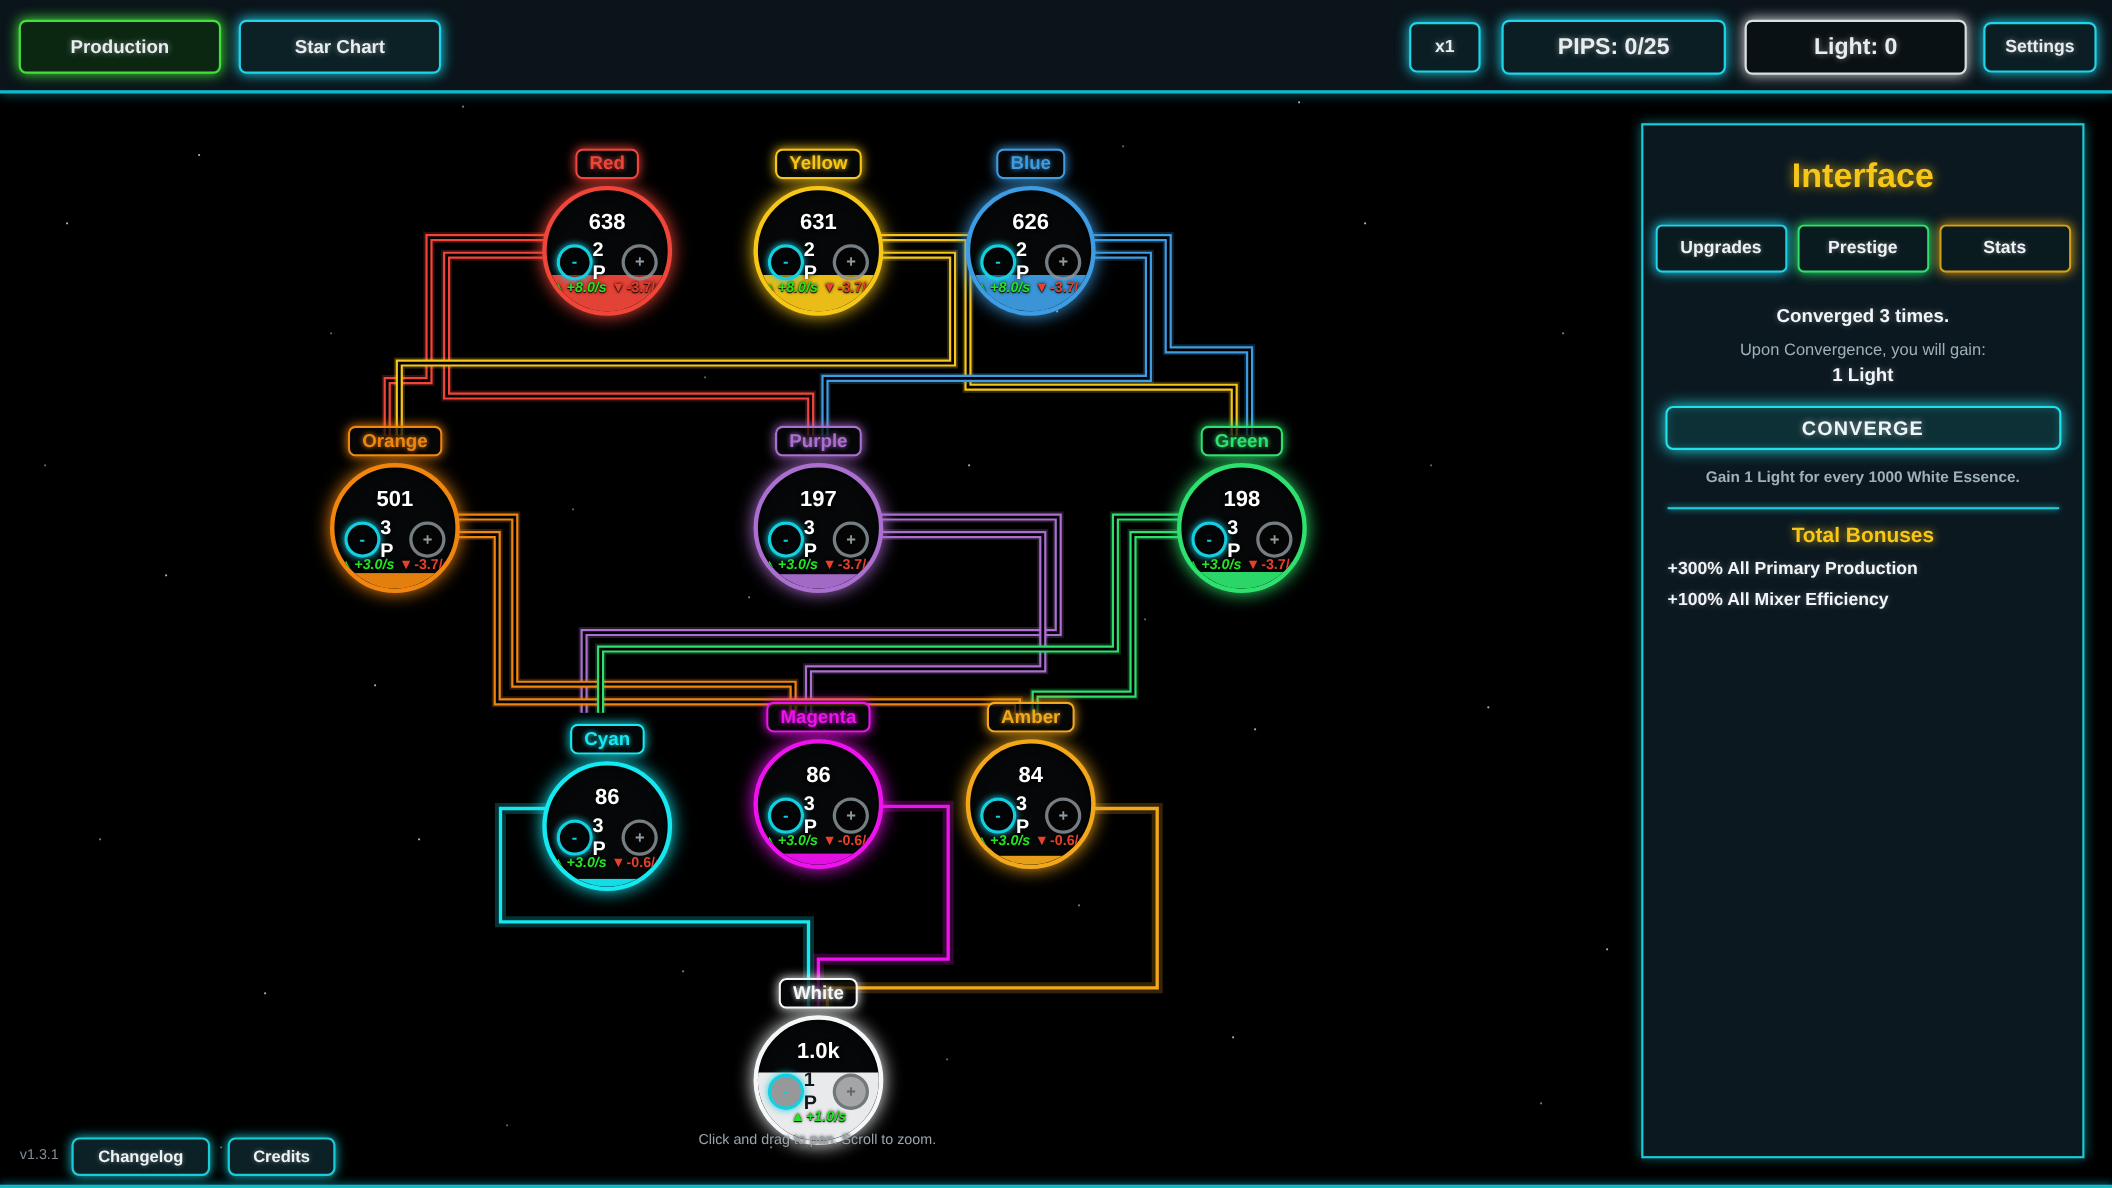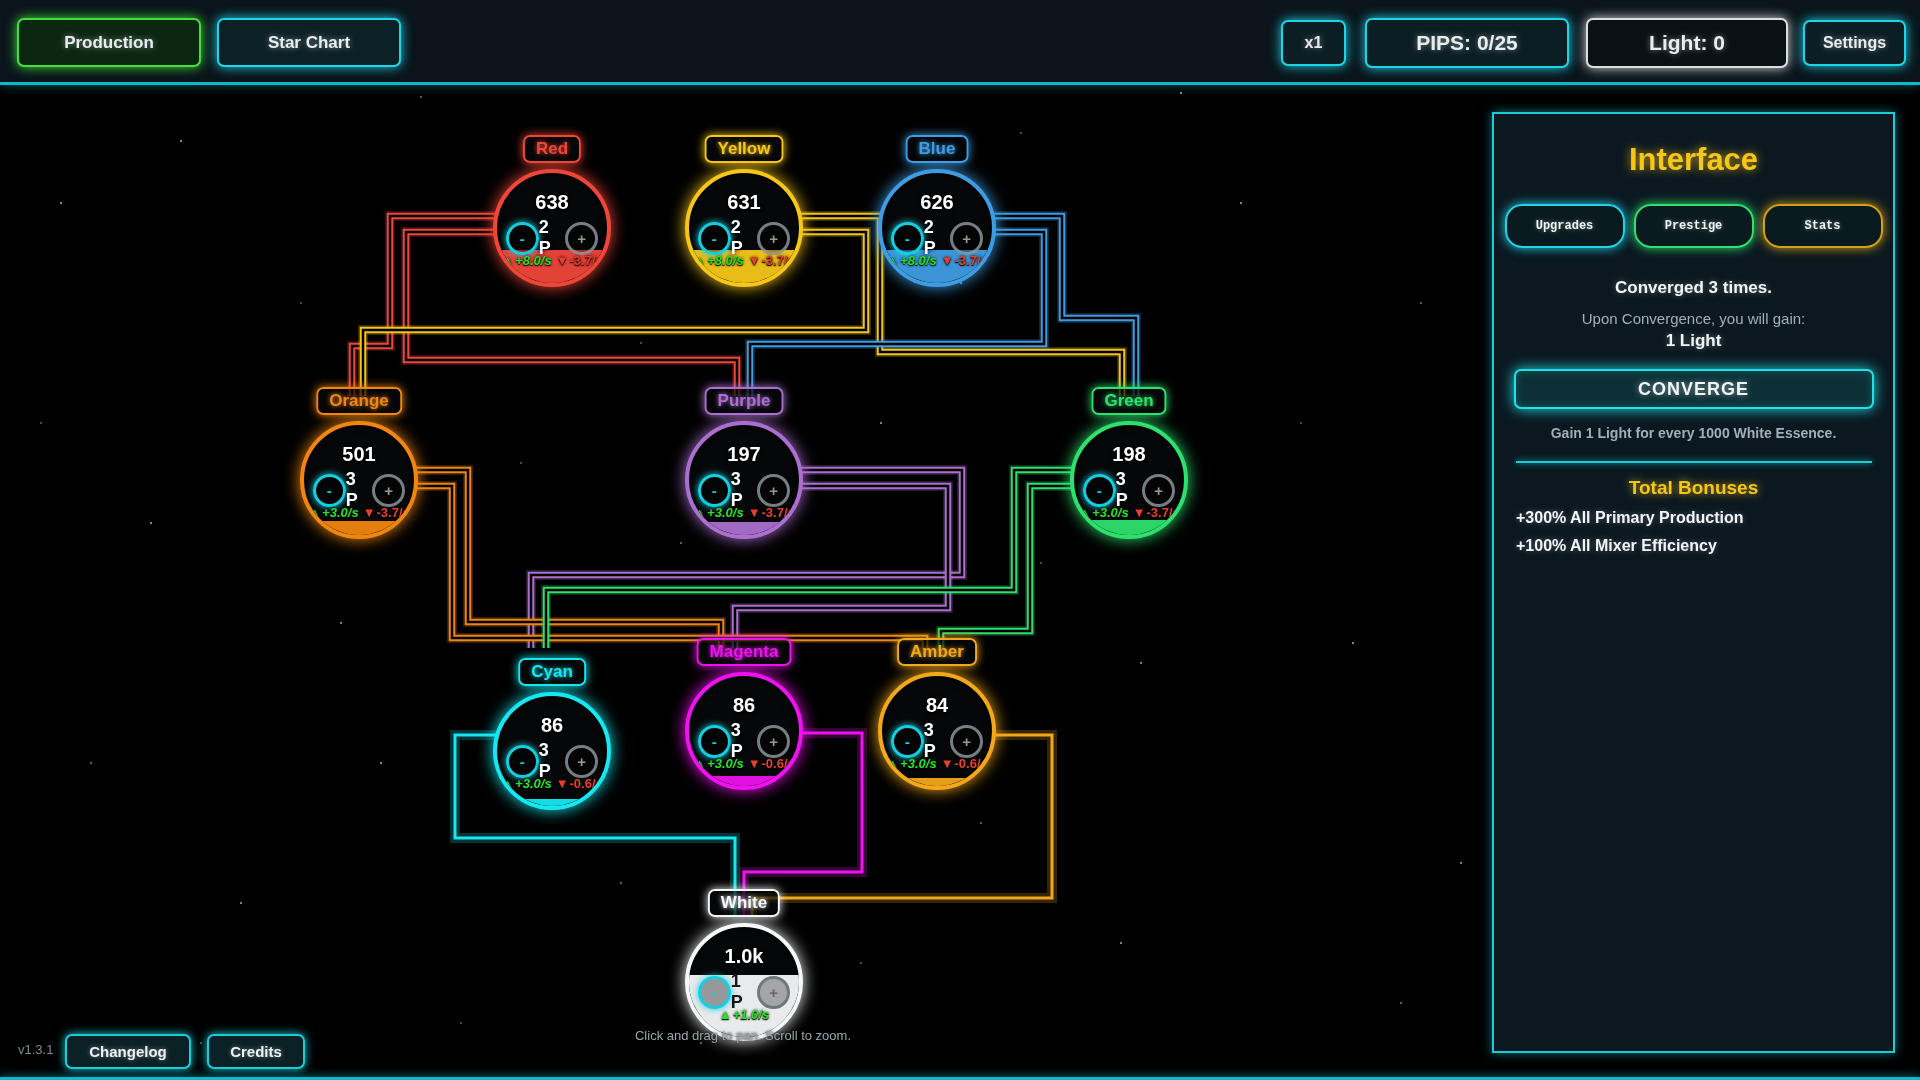--- a/index.html
+++ b/index.html
@@ -68,23 +68,23 @@
     color:#9aa6ac;font-size:13px;text-shadow:0 0 3px #000;}
 
   
   .panel{position:absolute;top:112px;left:1492px;width:403px;height:941px;
     background:#0b1820;border:2px solid #18ccd8;box-shadow:0 0 10px rgba(24,204,216,.55);
     box-sizing:border-box;}
   .panel-title{margin-top:28px;text-align:center;font-size:31px;font-weight:bold;
     color:#f6c618;text-shadow:0 0 10px rgba(246,198,24,.8);}
   .panel-tabs{display:flex;justify-content:center;gap:9px;margin-top:26px;}
   .panel-tab{width:116px;height:40px;display:flex;align-items:center;justify-content:center;
-    border:2px solid var(--c,#18ccd8);border-radius:17px;background:rgba(10,30,30,.5);
-    color:#eef3f5;font-weight:bold;font-size:12px;cursor:pointer;
-    box-shadow:0 0 11px var(--c,#18ccd8);text-shadow:0 0 5px rgba(255,255,255,.4);font-family:Liberation Mono, monospace;}
+    border:2px solid var(--c,#18ccd8);border-radius:6px;background:rgba(10,30,30,.5);
+    color:#eef3f5;font-weight:bold;font-size:16px;cursor:pointer;
+    box-shadow:0 0 11px var(--c,#18ccd8);text-shadow:0 0 5px rgba(255,255,255,.4);}
   .converged{margin-top:30px;text-align:center;font-size:17px;font-weight:bold;color:#f2f6f8;
     text-shadow:0 0 6px rgba(255,255,255,.35);}
   .gain-intro{margin-top:12px;text-align:center;font-size:15px;color:#9fb0b8;}
   .gain-amount{margin-top:4px;text-align:center;font-size:17px;font-weight:bold;color:#f2f6f8;
     text-shadow:0 0 6px rgba(255,255,255,.35);}
   .converge-btn{margin:18px auto 0;width:356px;height:36px;display:flex;align-items:center;
     justify-content:center;border:2px solid #20e0e8;border-radius:7px;background:#0d3036;
     color:#eef6f8;font-weight:bold;font-size:18px;letter-spacing:1px;cursor:pointer;
     box-shadow:0 0 14px #20e0e8,inset 0 0 8px rgba(32,224,232,.25);text-shadow:0 0 6px rgba(255,255,255,.5);}
   .converge-note{margin-top:16px;text-align:center;font-size:14px;color:#9fb0b8;font-weight:bold;}

